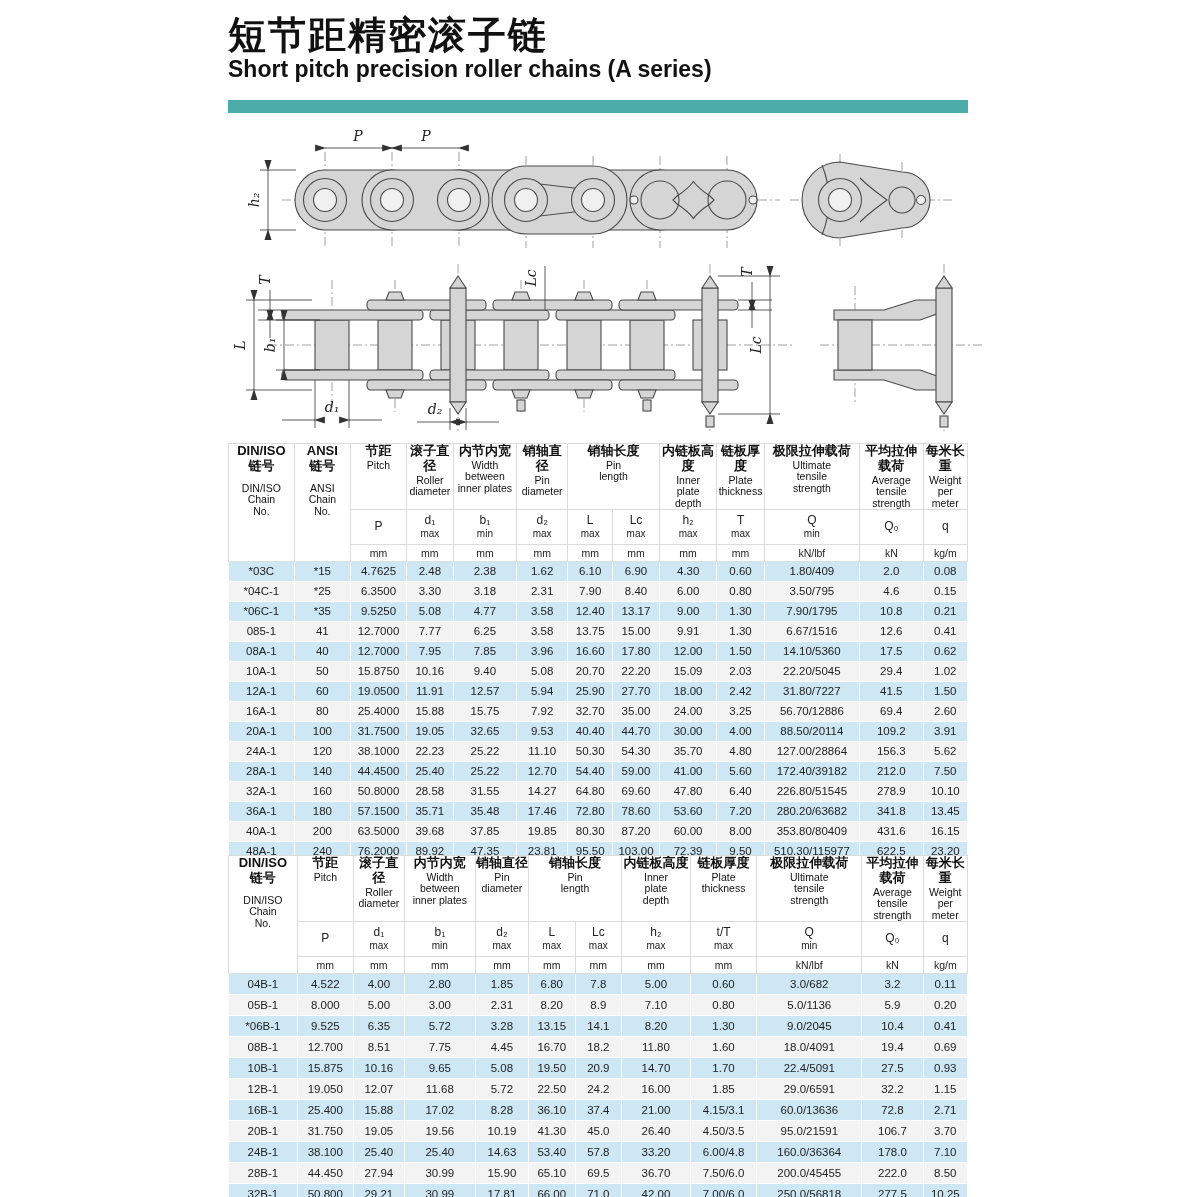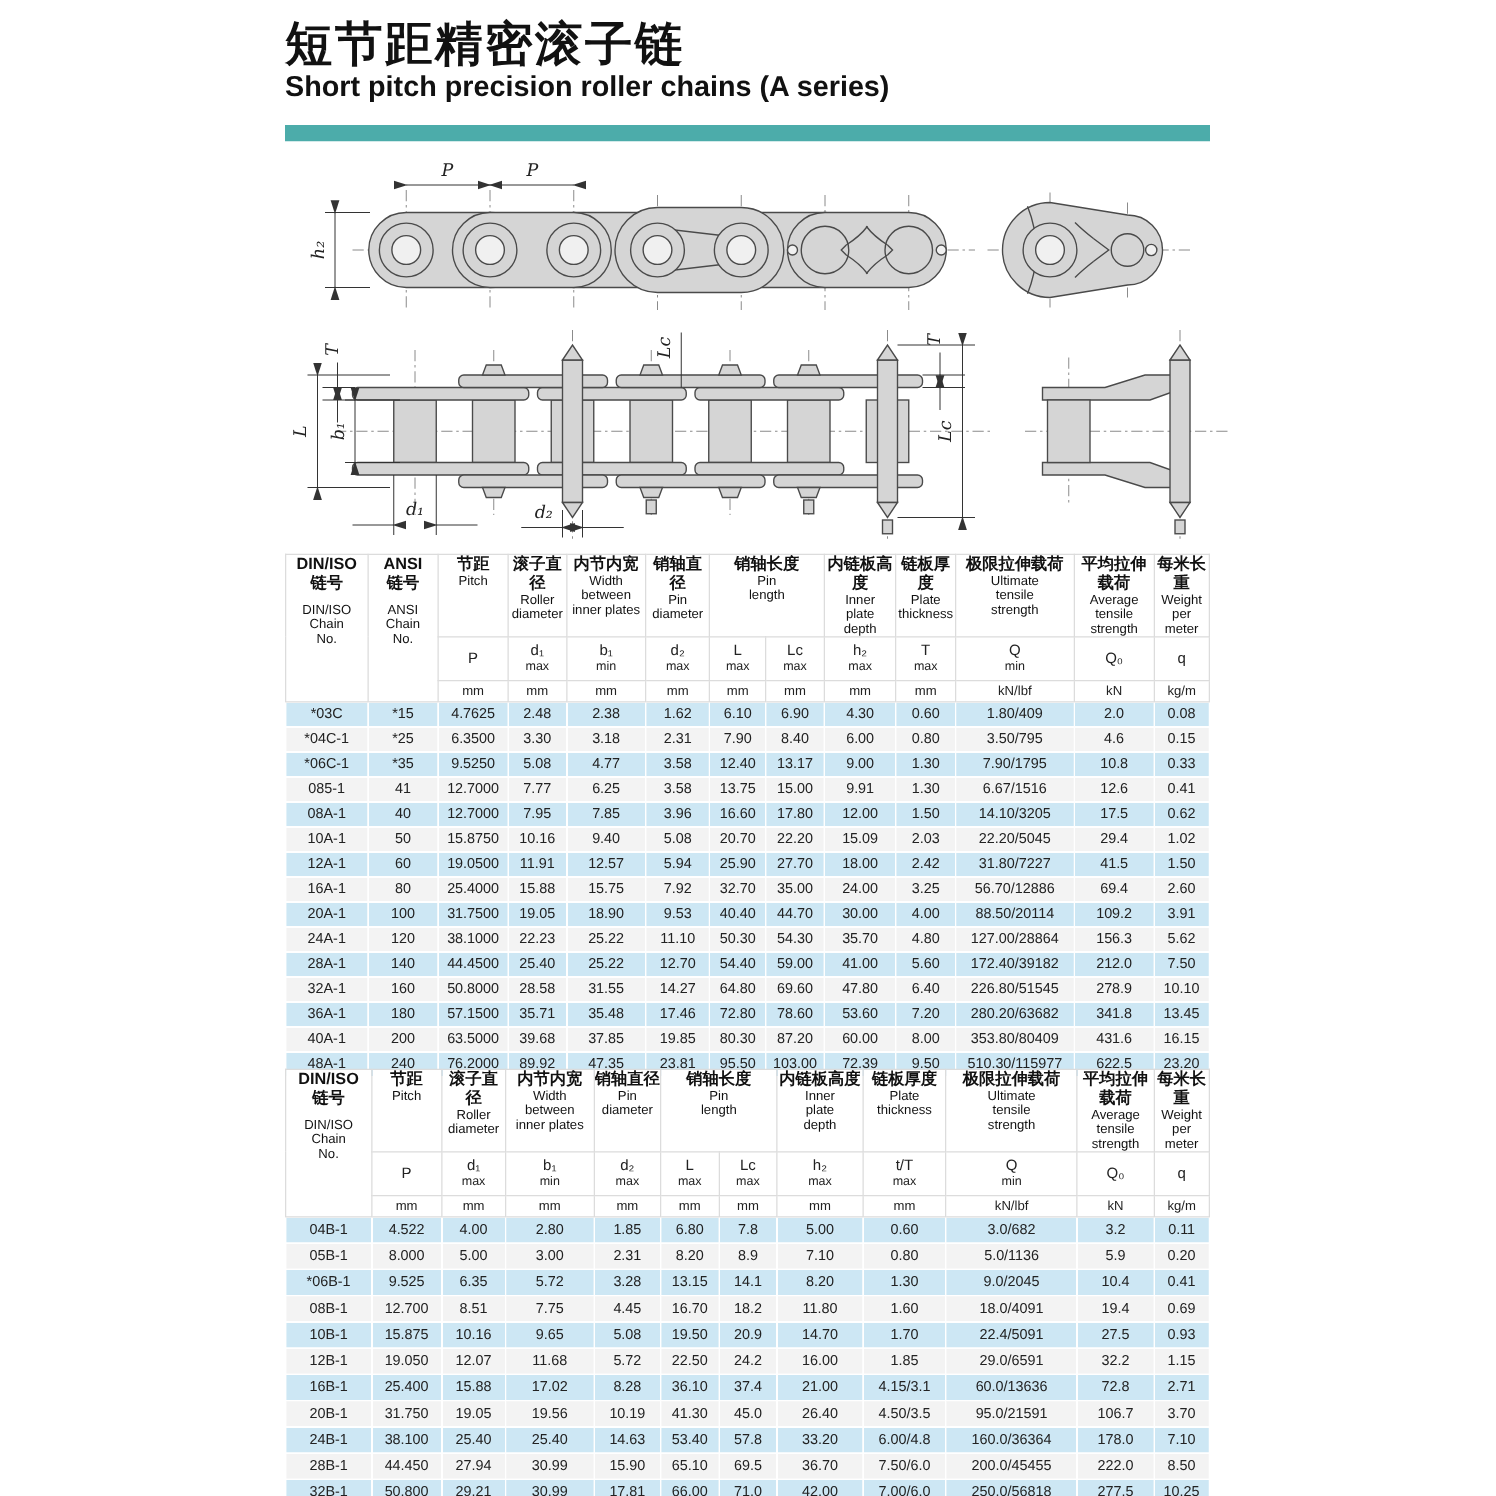--- a/index.html
+++ b/index.html
@@ -415,21 +415,21 @@
             <td>9.5250</td>
             <td>5.08</td>
             <td>4.77</td>
             <td>3.58</td>
             <td>12.40</td>
             <td>13.17</td>
             <td>9.00</td>
             <td>1.30</td>
             <td>7.90/1795</td>
             <td>10.8</td>
-            <td>0.33</td>
+            <td>0.21</td>
           </tr>
           <tr>
             <td>085-1</td>
             <td>41</td>
             <td>12.7000</td>
             <td>7.77</td>
             <td>6.25</td>
             <td>3.58</td>
             <td>13.75</td>
             <td>15.00</td>
@@ -443,21 +443,21 @@
             <td>08A-1</td>
             <td>40</td>
             <td>12.7000</td>
             <td>7.95</td>
             <td>7.85</td>
             <td>3.96</td>
             <td>16.60</td>
             <td>17.80</td>
             <td>12.00</td>
             <td>1.50</td>
-            <td>14.10/3205</td>
+            <td>14.10/5360</td>
             <td>17.5</td>
             <td>0.62</td>
           </tr>
           <tr>
             <td>10A-1</td>
             <td>50</td>
             <td>15.8750</td>
             <td>10.16</td>
             <td>9.40</td>
             <td>5.08</td>
@@ -497,21 +497,21 @@
             <td>3.25</td>
             <td>56.70/12886</td>
             <td>69.4</td>
             <td>2.60</td>
           </tr>
           <tr class="alt">
             <td>20A-1</td>
             <td>100</td>
             <td>31.7500</td>
             <td>19.05</td>
-            <td>18.90</td>
+            <td>32.65</td>
             <td>9.53</td>
             <td>40.40</td>
             <td>44.70</td>
             <td>30.00</td>
             <td>4.00</td>
             <td>88.50/20114</td>
             <td>109.2</td>
             <td>3.91</td>
           </tr>
           <tr>

